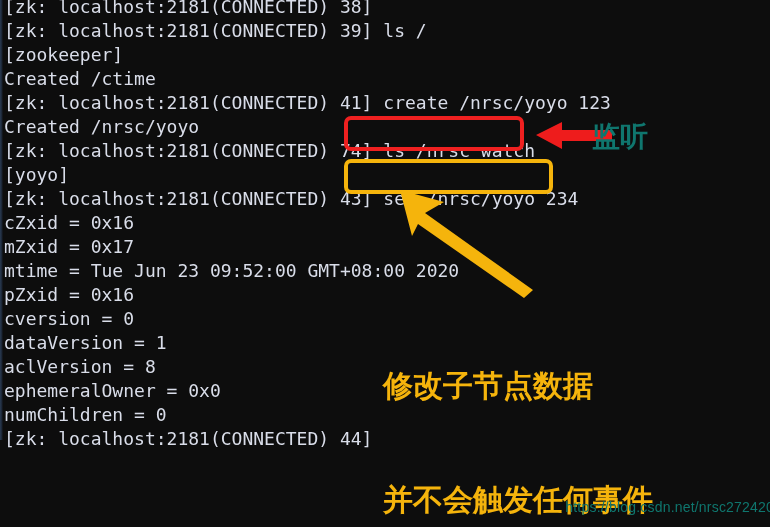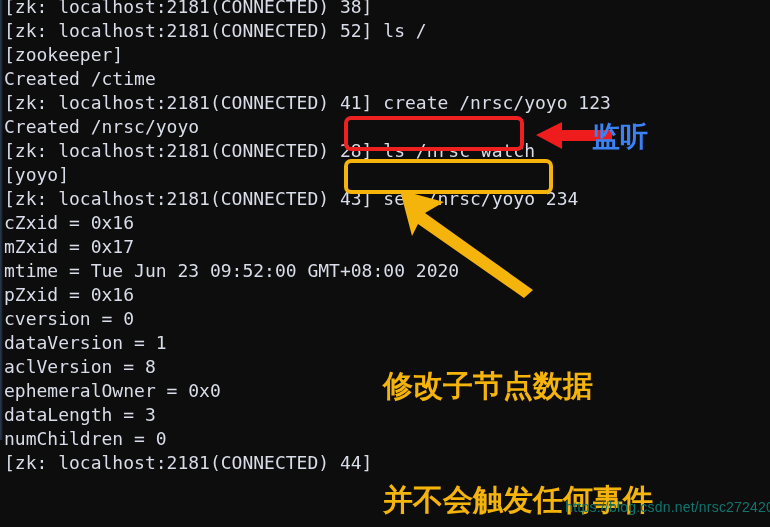--- a/index.html
+++ b/index.html
@@ -85,21 +85,21 @@
   .note {
     position: absolute;
     font-family: "DejaVu Sans", "Liberation Sans", sans-serif;
     font-weight: bold;
     white-space: pre;
   }
   .note-red {
     left: 592px;
     top: 118px;
     font-size: 28px;
-    color: #3b82f6;
+    color: #0f766e;
   }
   .note-yellow {
     left: 383px;
     top: 291px;
     font-size: 30px;
     line-height: 38px;
     color: #f5b40c;
   }
 
   
@@ -115,37 +115,36 @@
 </style>
 </head>
 <body>
 
 <div id="screen">
 
   <div class="edge-strip"></div>
 
   <div class="term">
     <div class="line">[zk: localhost:2181(CONNECTED) 38]</div>
-    <div class="line">[zk: localhost:2181(CONNECTED) 52] ls /</div>
+    <div class="line">[zk: localhost:2181(CONNECTED) 39] ls /</div>
     <div class="line">[zookeeper]</div>
     <div class="line">Created /ctime</div>
     <div class="line">[zk: localhost:2181(CONNECTED) 41] create /nrsc/yoyo 123</div>
     <div class="line">Created /nrsc/yoyo</div>
-    <div class="line">[zk: localhost:2181(CONNECTED) 28] ls /nrsc watch</div>
+    <div class="line">[zk: localhost:2181(CONNECTED) 74] ls /nrsc watch</div>
     <div class="line">[yoyo]</div>
     <div class="line">[zk: localhost:2181(CONNECTED) 43] set /nrsc/yoyo 234</div>
     <div class="line">cZxid = 0x16</div>
     <div class="line">mZxid = 0x17</div>
     <div class="line">mtime = Tue Jun 23 09:52:00 GMT+08:00 2020</div>
     <div class="line">pZxid = 0x16</div>
     <div class="line">cversion = 0</div>
     <div class="line">dataVersion = 1</div>
     <div class="line">aclVersion = 8</div>
     <div class="line">ephemeralOwner = 0x0</div>
-    <div class="line">dataLength = 3</div>
     <div class="line">numChildren = 0</div>
     <div class="line">[zk: localhost:2181(CONNECTED) 44]</div>
   </div>
 
   <div class="hl-box hl-red"></div>
   <div class="hl-box hl-yellow"></div>
 
   <svg class="arrow-red" viewBox="0 0 76 34">
     <polygon points="0,17 26,4 26,12 76,12 76,23 26,23 26,31" fill="#ee1c1c"></polygon>
   </svg>

